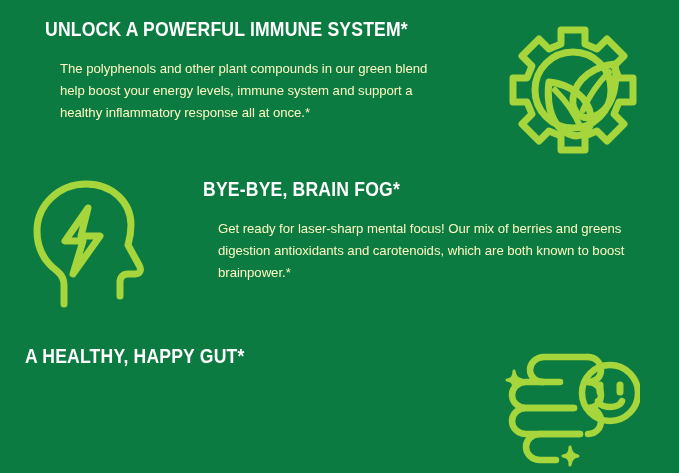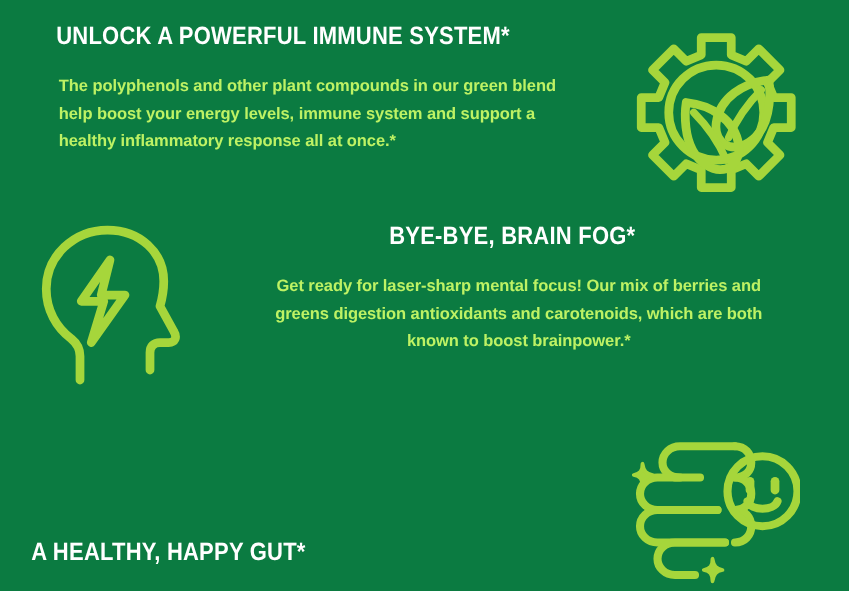--- a/index.html
+++ b/index.html
@@ -26,45 +26,45 @@
   }
 
   
   #section-immune { left: 0; top: 18px; width: 679px; padding-left: 20px; }
   #section-immune .copy-block { width: 440px; padding-left: 25px; box-sizing: border-box; }
   #section-immune .icon-block { width: 225px; display: flex; justify-content: center; padding-top: 4px; }
 
   
   #section-brain { left: 0; top: 178px; width: 679px; }
   #section-brain .icon-block { width: 175px; display: flex; justify-content: flex-start; padding-left: 28px; padding-top: 0px; }
-  #section-brain .copy-block { width: 470px; text-align: center; }
+  #section-brain .copy-block { width: 470px; }
 
   
-  #section-gut { left: 0; top: 345px; width: 679px; align-items: flex-end; }
+  #section-gut { left: 0; top: 345px; width: 679px; }
   #section-gut .copy-block { width: 470px; padding-left: 25px; box-sizing: border-box; }
   #section-gut .icon-block { width: 200px; display: flex; justify-content: center; padding-top: 6px; }
 
   .benefit-heading {
     color: #ffffff;
     font-family: "Liberation Sans Narrow", "Liberation Sans", sans-serif;
     font-size: 20px;
     line-height: 22px;
     font-weight: bold;
     letter-spacing: 0.2px;
     margin: 0 0 18px 0;
     transform: scaleX(0.88);
     transform-origin: left center;
     white-space: nowrap;
   }
   .benefit-body {
-    color: #bef264;
+    color: #fef9c3;
     font-size: 13.2px;
     line-height: 22px;
-    font-weight: bold;
-    margin: 2px;
+    font-weight: normal;
+    margin: 15px;
     letter-spacing: -0.05px;
   }
   #section-immune .benefit-body { max-width: 420px; }
   #section-brain  .benefit-body { max-width: 420px; }
   #section-gut    .benefit-body { max-width: 436px; }
 
   .icon-svg { display: block; }
 </style>
 </head>
 <body>

